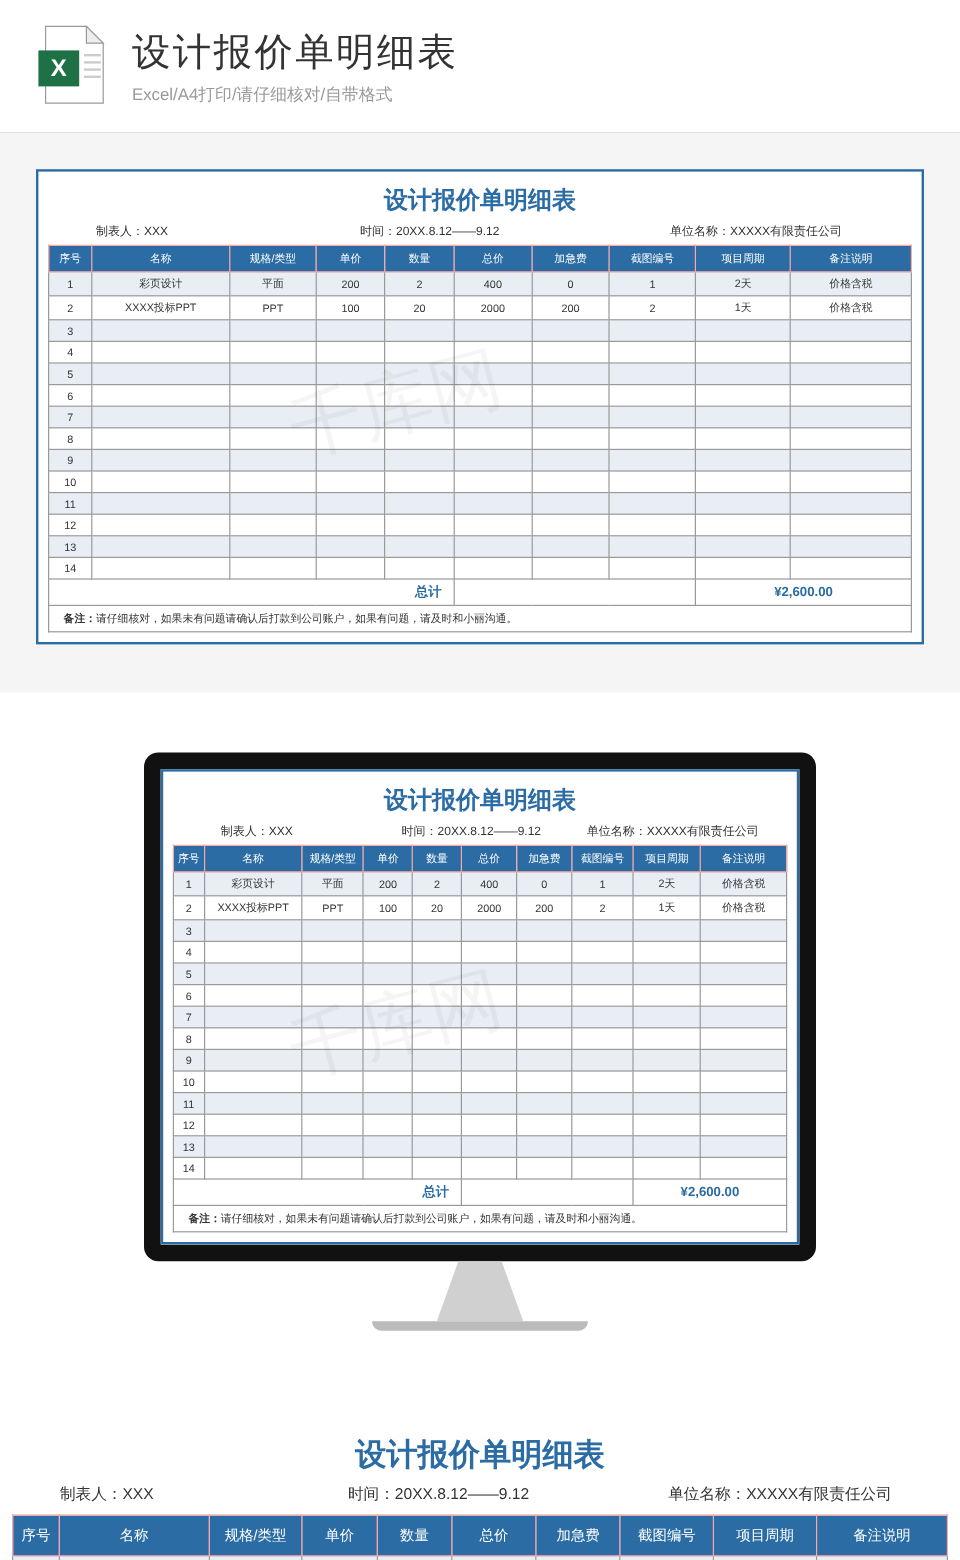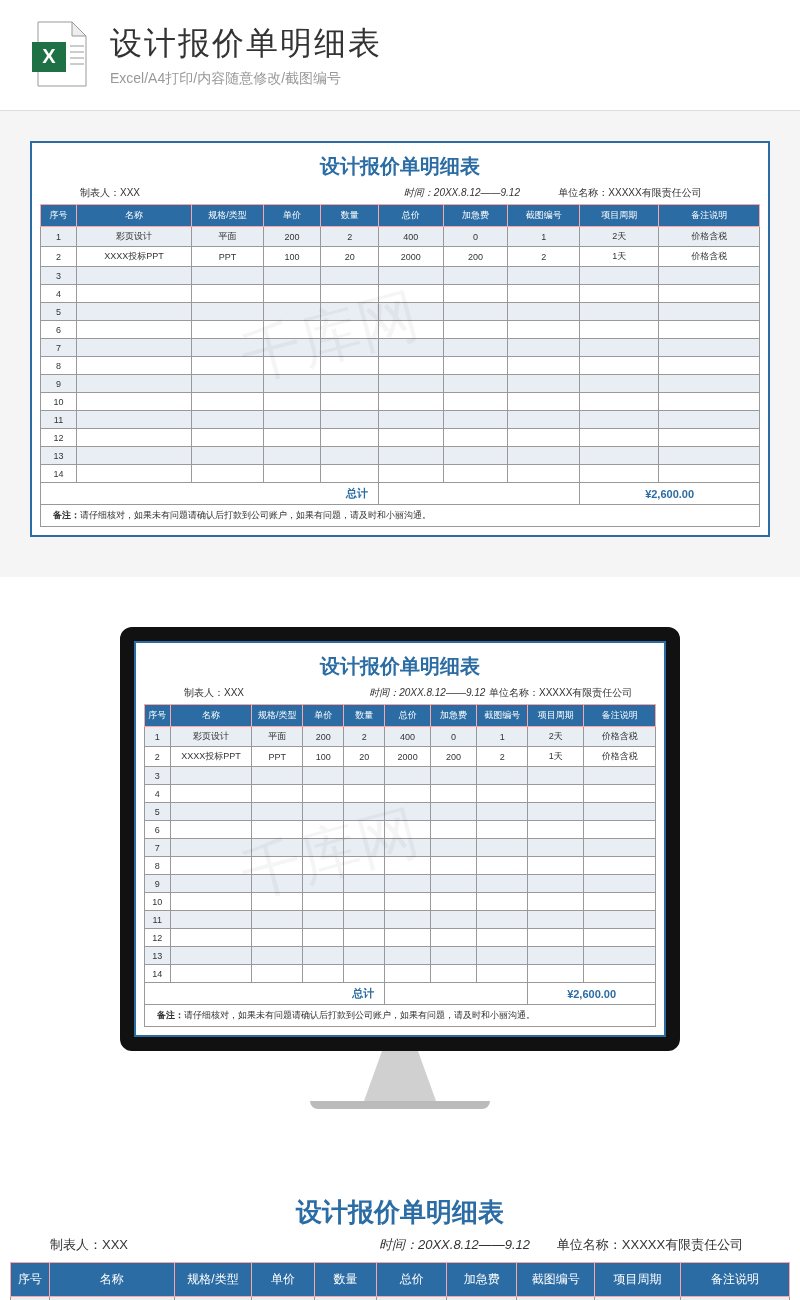--- a/index.html
+++ b/index.html
@@ -10,21 +10,21 @@
 .excel-icon svg { width: 100%; height: 100%; }
 .header-text h1 { font-size: 32px; font-weight: 400; color: #333; letter-spacing: 2px; }
 .header-text p { font-size: 14px; color: #999; margin-top: 4px; }
 
 .preview-section { background: #f5f5f5; padding: 30px 30px 40px 30px; }
 .sheet { background: #fff; border: 2px solid #2a6ca3; padding: 4px 8px 8px 8px; }
 .sheet-title { text-align: center; color: #2a6ca3; font-size: 20px; font-weight: bold; padding: 6px 0 4px 0; }
 .meta-row { display: flex; font-size: 10px; color: #333; padding: 2px 0 4px 0; }
 .meta-row > div { flex: 1; }
 .meta-row > div:nth-child(1){ text-align: left; padding-left: 40px; }
-.meta-row > div:nth-child(2){ text-align: right; font-style: italic; }
+.meta-row > div:nth-child(2){ text-align: left; }
 .meta-row > div:nth-child(3){ text-align: center; padding-right: 20px; }
 
 table { width: 100%; border-collapse: collapse; font-size: 9px; }
 th { background: #2a6ca3; color: #fff; padding: 4px 2px; border: 1px solid #fca5a5; font-weight: normal; }
 td { border: 1px solid #999; text-align: center; padding: 3px 2px; color: #333; height: 18px; }
 tbody tr:nth-child(odd) td { background: #e8eef4; }
 tbody tr:nth-child(even) td { background: #fff; }
 .total-row td { background: #fff !important; font-weight: bold; color: #2a6ca3; font-size: 11px; height: 22px; }
 .note-row { font-size: 9px; color: #333; padding: 4px 12px; background: #fff; border: 1px solid #999; border-top: none; text-align: left; }
 
@@ -67,21 +67,21 @@
       <rect x="2" y="22" width="34" height="30" fill="#1e7145"></rect>
       <text x="19" y="43" text-anchor="middle" fill="#fff" font-size="20" font-weight="bold" font-family="Arial">X</text>
       <line x1="40" y1="26" x2="54" y2="26" stroke="#ccc" stroke-width="2"></line>
       <line x1="40" y1="32" x2="54" y2="32" stroke="#ccc" stroke-width="2"></line>
       <line x1="40" y1="38" x2="54" y2="38" stroke="#ccc" stroke-width="2"></line>
       <line x1="40" y1="44" x2="54" y2="44" stroke="#ccc" stroke-width="2"></line>
     </svg>
   </div>
   <div class="header-text">
     <h1>设计报价单明细表</h1>
-    <p>Excel/A4打印/内容随意修改/截图编号</p>
+    <p>Excel/A4打印/请仔细核对/自带格式</p>
   </div>
 </div>
 
 <div class="preview-section watermark">
   <div class="sheet" id="sheet-main">
       <div class="sheet-title">设计报价单明细表</div>
       <div class="meta-row">
         <div>制表人：XXX</div>
         <div>时间：20XX.8.12——9.12</div>
         <div>单位名称：XXXXX有限责任公司</div>

